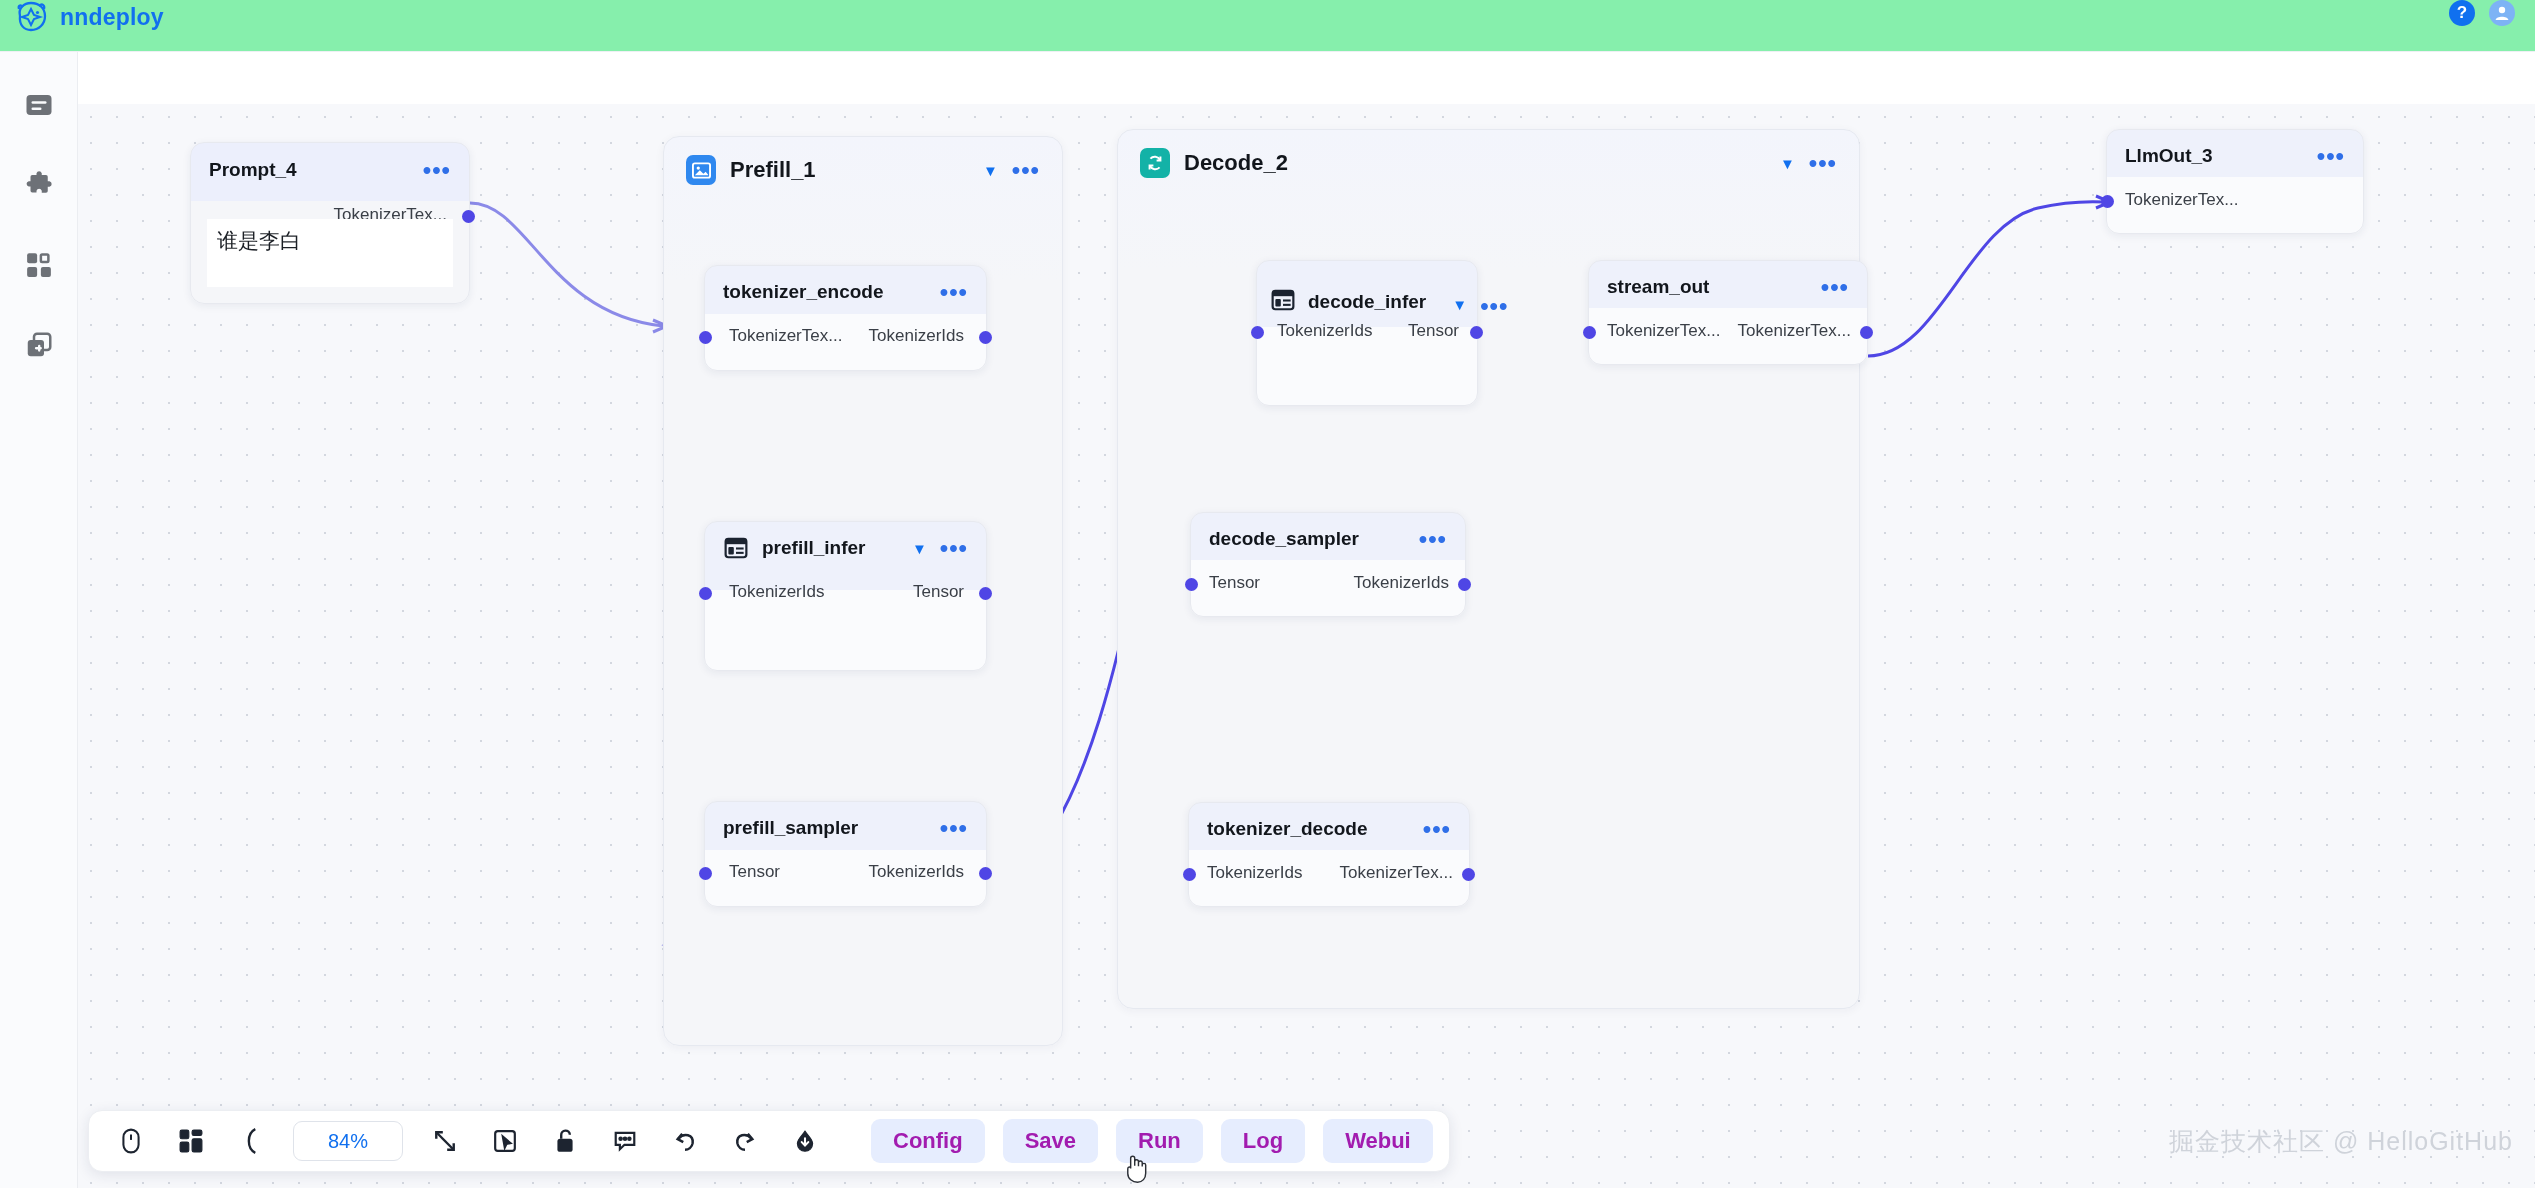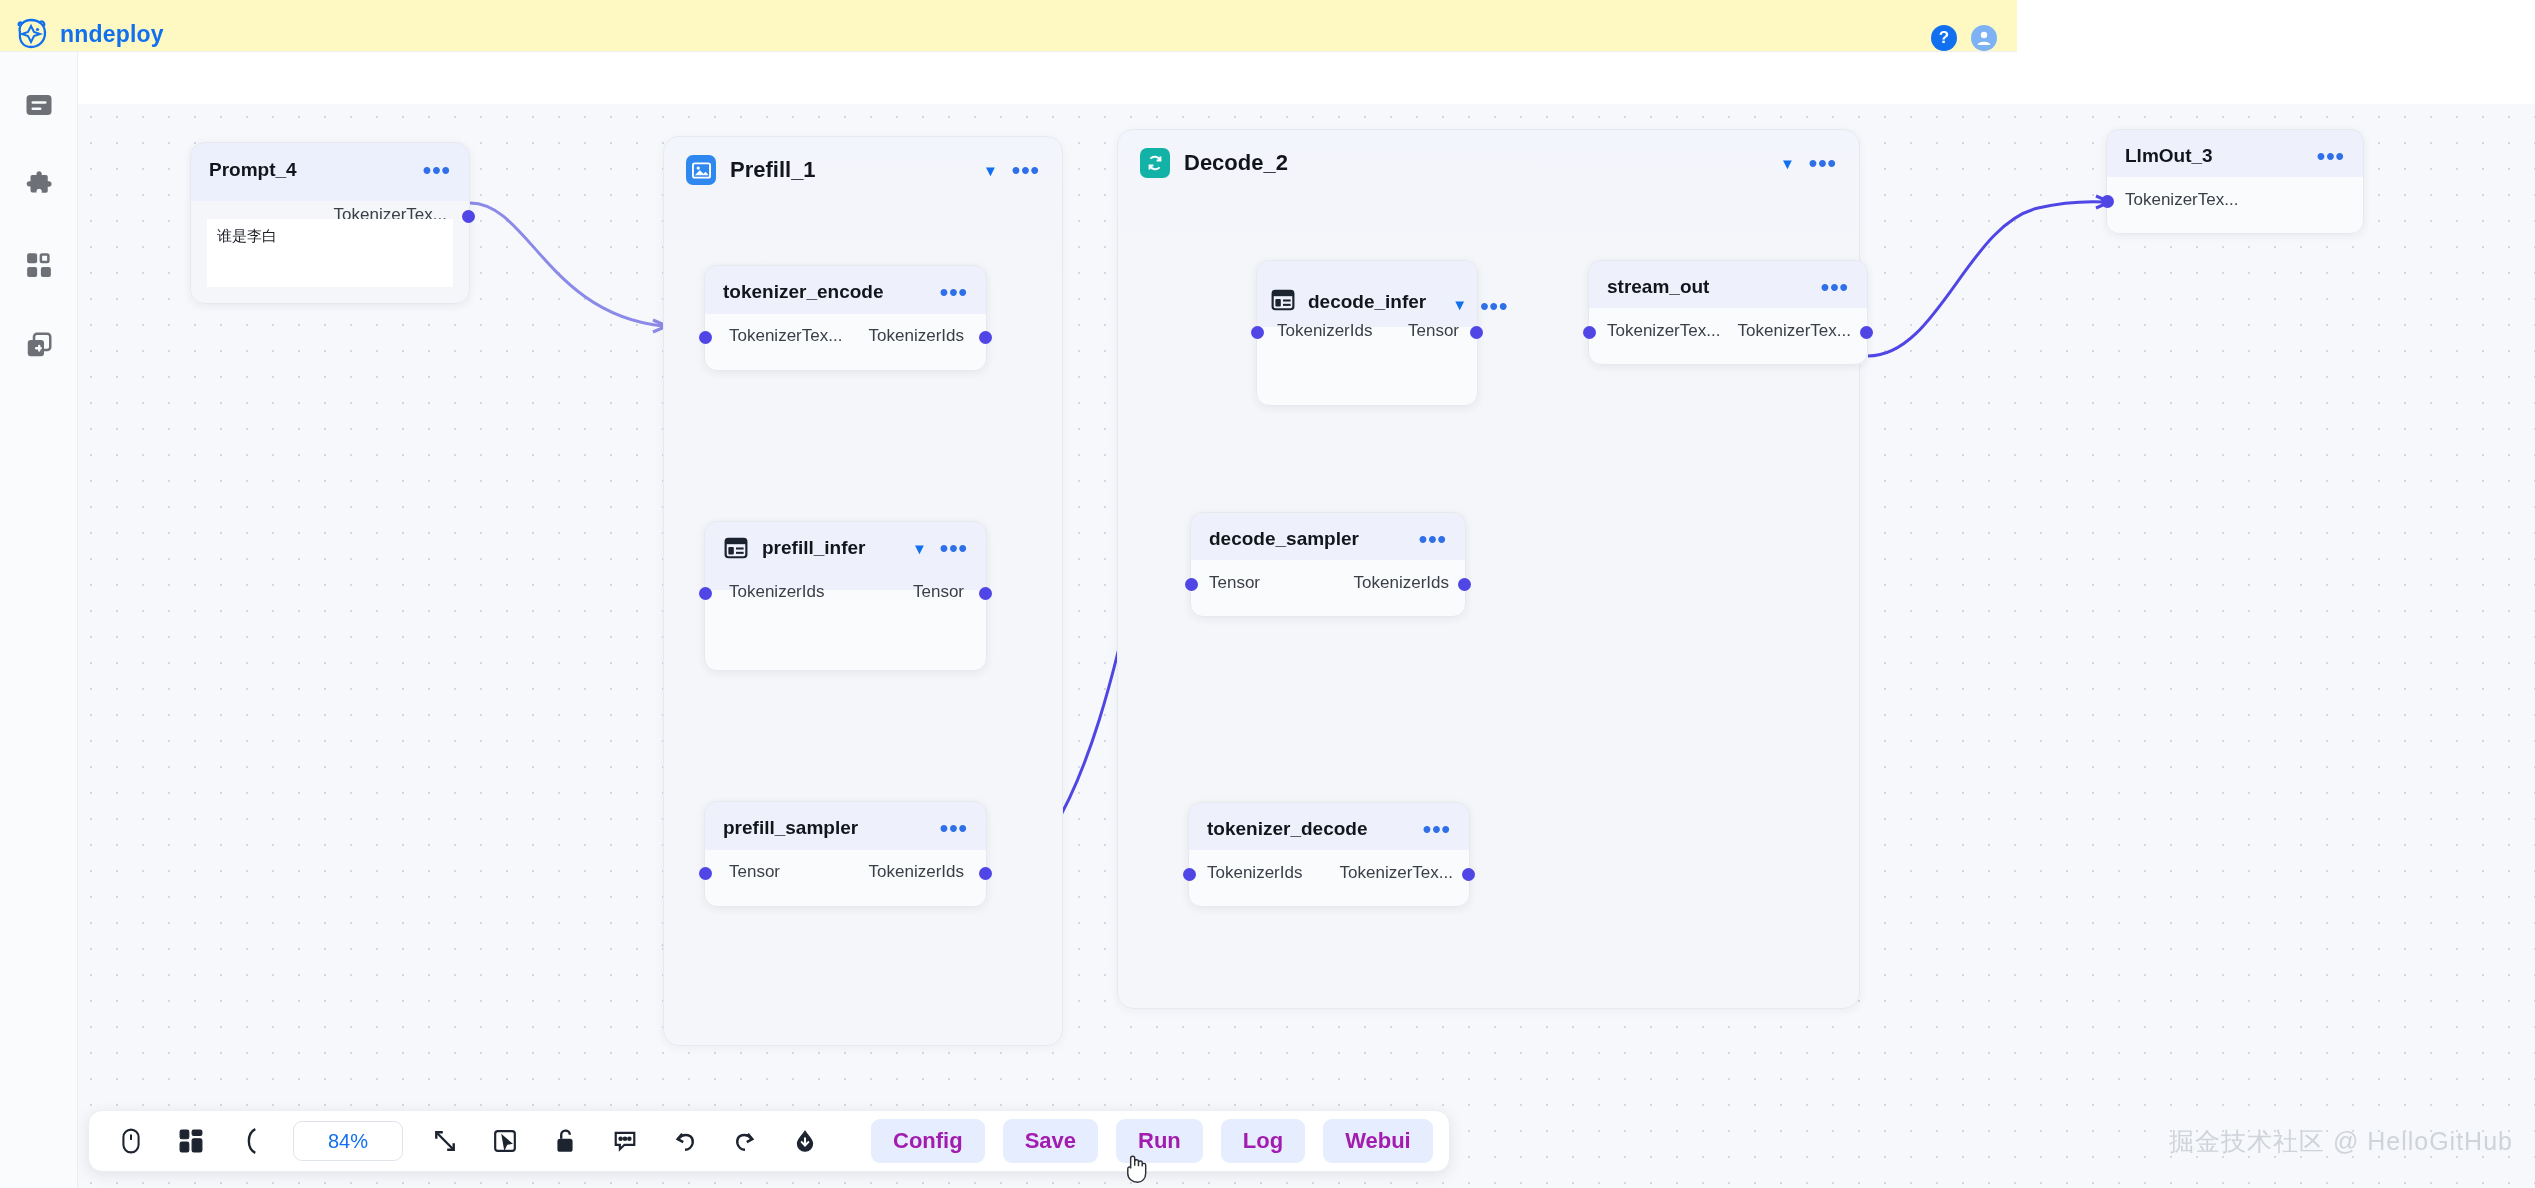--- a/index.html
+++ b/index.html
@@ -5,22 +5,22 @@
   * { box-sizing: border-box; margin: 0; padding: 0; }
   html, body {
     width: 2535px; height: 1188px;
     font-family: "Liberation Sans", sans-serif;
     background: #ffffff; overflow: hidden;
   }
   #app { position: relative; width: 2535px; height: 1188px; }
 
   
   .topbar {
-    position: absolute; left: 0; top: 0; width: 2017px; height: 52px;
-    background: #fef9c3; display: flex; align-items: flex-end;
+    position: absolute; left: 0; top: 0; width: 2535px; height: 52px;
+    background: #86efac; display: flex; align-items: flex-start;
     border-bottom: 1px solid #eef0f4; z-index: 40;
   }
   .brand { display: flex; align-items: center; gap: 10px; padding-left: 14px; }
   .brand-logo { width: 36px; height: 34px; }
   .brand-name { font-size: 23px; font-weight: 700; color: #1170ef; letter-spacing: .2px; }
   .topbar-right { margin-left: auto; display: flex; align-items: center; gap: 14px; padding-right: 20px; }
   .circ-icon { width: 26px; height: 26px; border-radius: 50%; display: flex; align-items: center; justify-content: center; }
   .help-icon { background: #1070ef; color: #fff; font-size: 17px; font-weight: 700; }
   .avatar-icon { background: #7db3f5; }
 
@@ -94,21 +94,21 @@
 
   
   .prompt-node {
     position: absolute; border-radius: 14px; border: 1px solid #e7e9ef;
     background: linear-gradient(180deg,#eceffc 0%, #eceffc 36%, #f5f6f9 36%, #f5f6f9 100%);
     box-shadow: 0 2px 9px rgba(30,40,80,.07);
   }
   .prompt-textarea {
     position: absolute; left: 16px; right: 16px; top: 76px; height: 68px;
     background: #ffffff; border: none; outline: none; resize: none;
-    font-size: 15px; color: #1c2026; padding: 8px 10px;
+    font-size: 21px; color: #1c2026; padding: 8px 10px;
     font-family: "Liberation Sans", sans-serif;
   }
 
   
   .toolbar {
     position: absolute; left: 88px; bottom: 16px; height: 62px;
     background: #ffffff; border-radius: 14px; border: 1px solid #eceef2;
     box-shadow: 0 3px 14px rgba(30,40,80,.10);
     display: flex; align-items: center; padding: 0 16px; gap: 8px; z-index: 50;
   }

